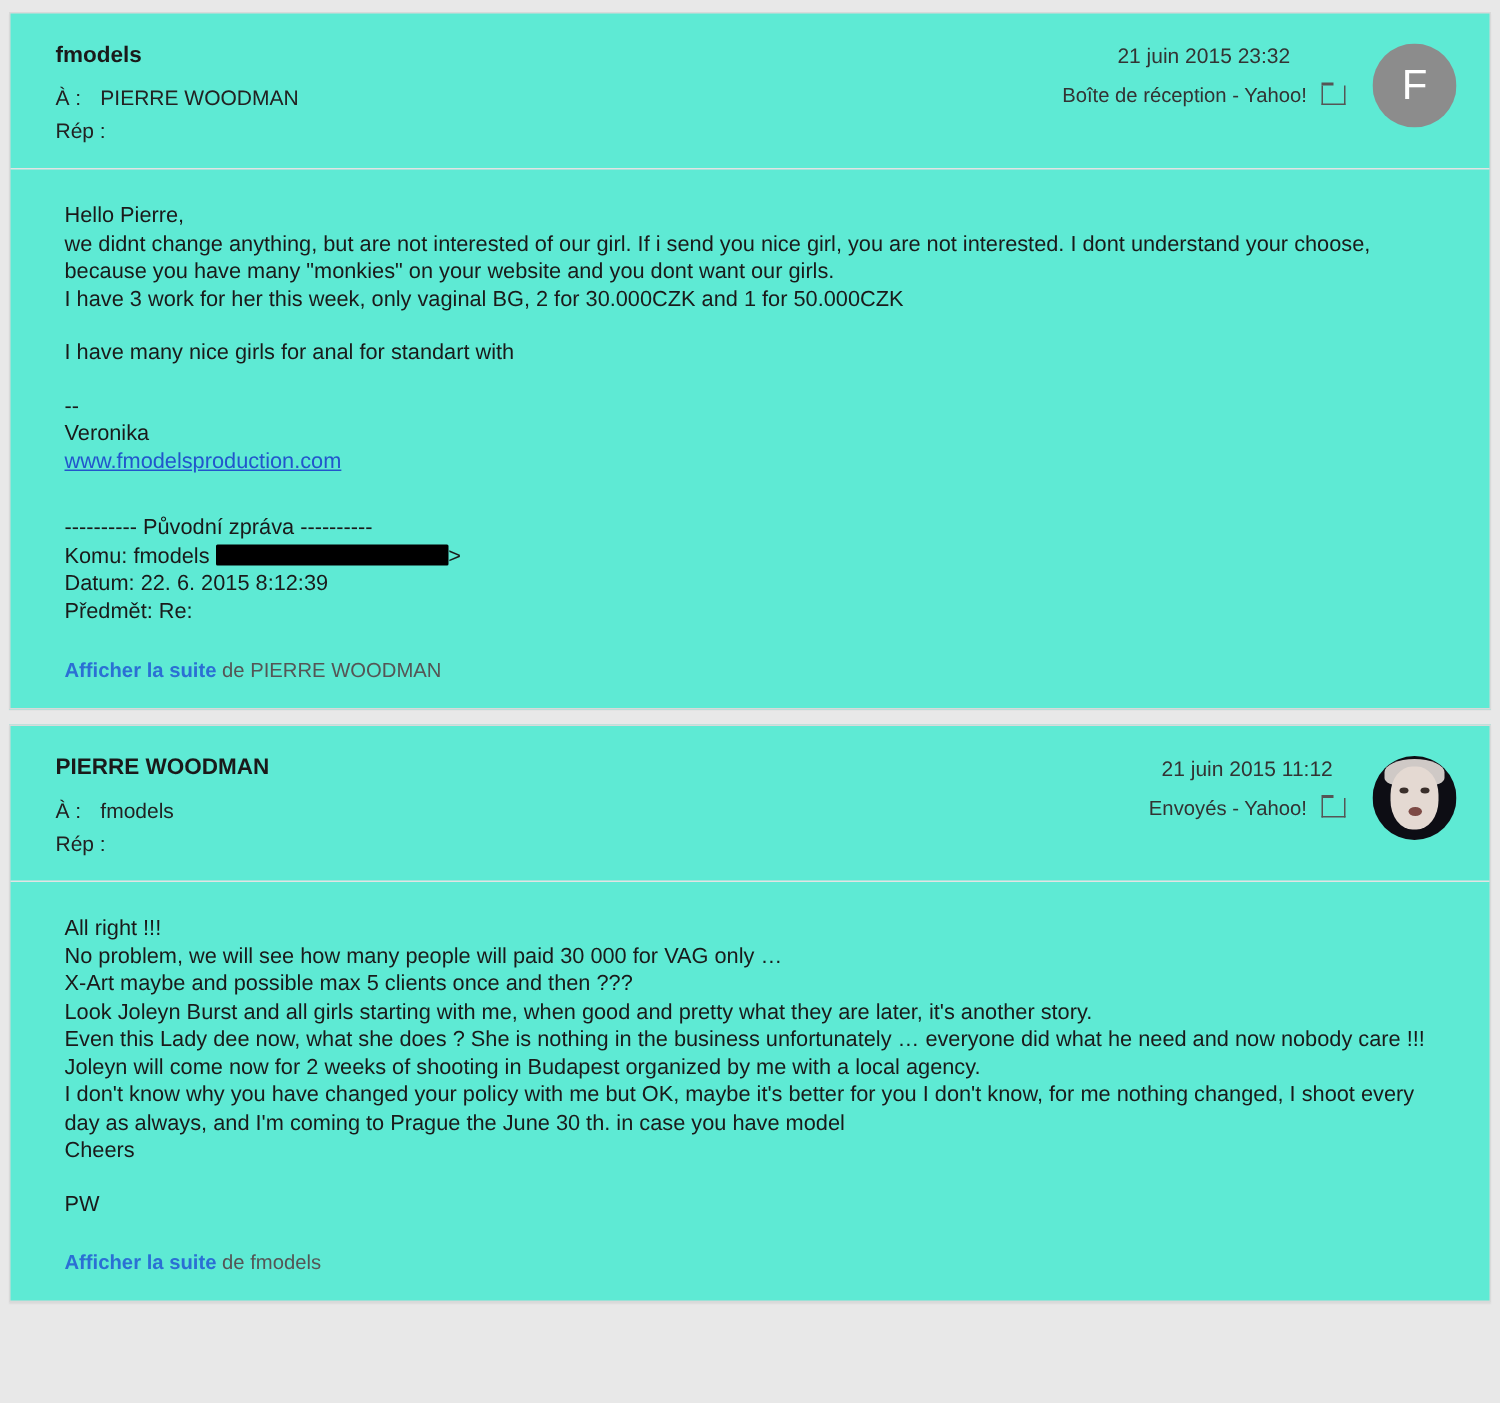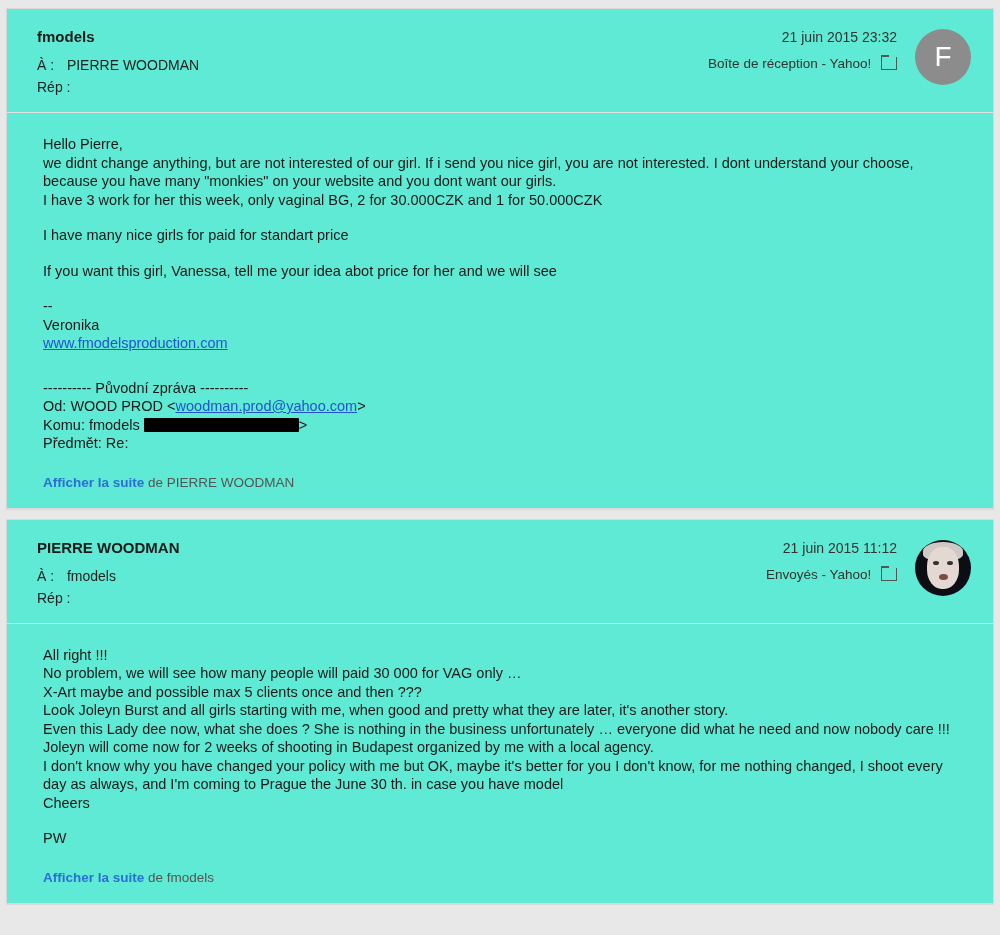--- a/index.html
+++ b/index.html
@@ -61,20 +61,21 @@
     position: absolute;
     right: 96px;
     top: 18px;
     text-align: right;
   }
   .msg-date {
     font-size: 14px;
     color: #333;
     line-height: 20px;
     margin-bottom: 7px;
+    text-align: center;
   }
   .folder-line {
     font-size: 13.5px;
     color: #333;
     line-height: 20px;
     white-space: nowrap;
   }
   .folder-icon {
     display: inline-block;
     width: 16px;
@@ -235,27 +236,26 @@
       </div>
       <div class="avatar">
         <div class="avatar-letter">F</div>
       </div>
     </div>
     <div class="divider"></div>
     <div class="msg-body">
       <p>Hello Pierre,
 we didnt change anything, but are not interested of our girl. If i send you nice girl, you are not interested. I dont understand your choose, because you have many "monkies" on your website and you dont want our girls.
 I have 3 work for her this week, only vaginal BG, 2 for 30.000CZK and 1 for 50.000CZK</p>
-      <p>I have many nice girls for paid for standart price</p>
-      <p>If you want this girl, Vanessa, tell me your idea abot price for her and we will see</p>
+      <p>I have many nice girls for anal for standart with</p>
       <p class="tight">--
 Veronika</p>
       <p class="tight"><a class="link" href="#">www.fmodelsproduction.com</a></p>
 
-      <div class="quoted"><div class="body-gap"></div><div>---------- Původní zpráva ----------</div><div><span>Od: WOOD PROD &lt;</span><a class="link" href="#">woodman.prod@yahoo.com</a><span>&gt;</span></div><div><span>Komu: fmodels </span><span class="redacted" style="width:155px"></span><span>&gt;</span></div><div>Předmět: Re:</div></div>
+      <div class="quoted"><div class="body-gap"></div><div>---------- Původní zpráva ----------</div><div><span>Komu: fmodels </span><span class="redacted" style="width:155px"></span><span>&gt;</span></div><div>Datum: 22. 6. 2015 8:12:39</div><div>Předmět: Re:</div></div>
     </div>
     <div class="show-more">
       <span class="more-link">Afficher la suite</span>
       <span>de PIERRE WOODMAN</span>
     </div>
   </div>
 
   <div class="message">
     <div class="msg-header">
       <div class="hdr-left">

